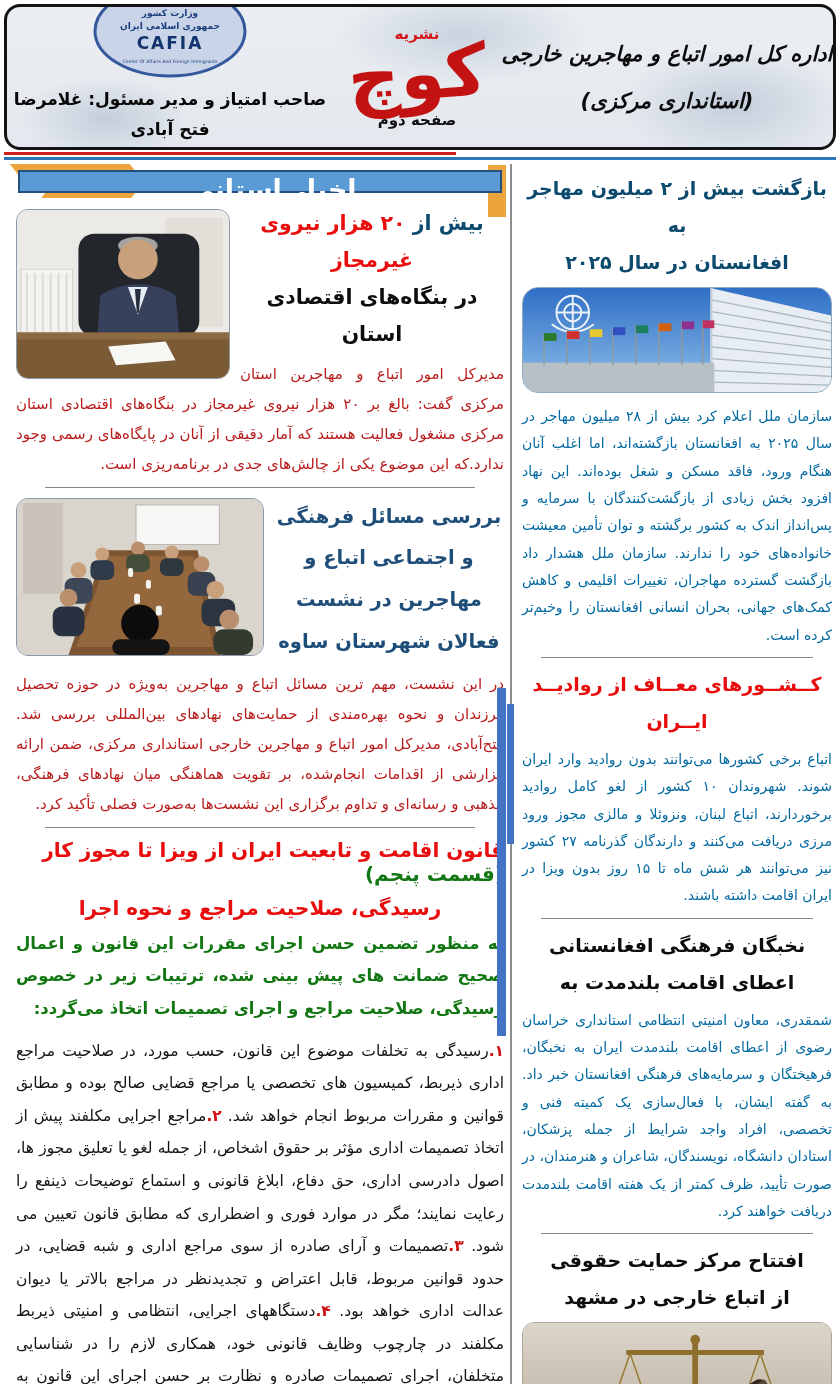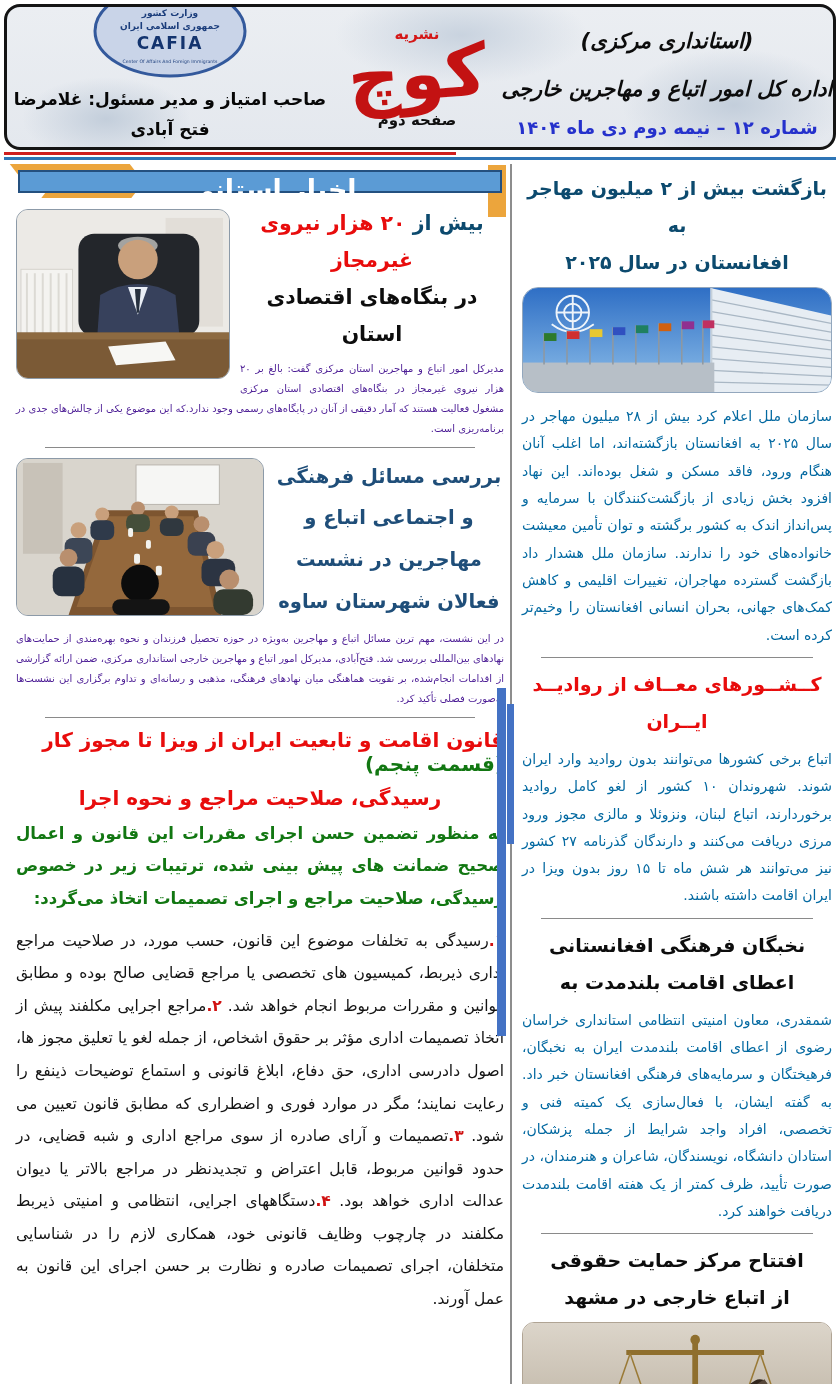--- a/index.html
+++ b/index.html
@@ -47,21 +47,21 @@
     color:#fff; font-weight:bold; font-size:27px; text-align:center;
     height:23px; line-height:36px; letter-spacing:1px;padding-left:24px;
   }
   
   .img-frame { border-radius:12px; overflow:hidden; border:1.5px solid #8c9aa8; background:#ddd; }
   .img-portrait { float:left; width:214px; height:170px; margin:4px 10px 4px 0; }
   .img-meeting  { float:left; width:248px; height:158px; margin:2px 10px 4px 0; }
   .img-frame svg { display:block; width:100%; height:100%; }
   .h-art1 { text-align:center; font-weight:bold; font-size:20.5px; line-height:1.8; margin:4px 0 6px; }
   .c-navy { color:#0c4a6e; } .c-red { color:#e80c0c; } .c-black { color:#0d0d0d; }
-  .body-l { font-size:10px; line-height:2.0; text-align:justify; color:#4c1d95; }
+  .body-l { font-size:15px; line-height:2.0; text-align:justify; color:#b91c1c; }
   .h-art2 { color:#1f4e79; font-weight:bold; font-size:19.5px; line-height:2.15; text-align:center; margin:2px 0 6px; }
   .clear { clear:both; }
   .law-h1 { text-align:right; font-weight:bold; font-size:20px; color:#e80c0c; margin:10px 0 2px; }
   .law-green { color:#127712; }
   .law-h2 { text-align:center; font-weight:bold; font-size:20px; color:#e80c0c; margin:10px 0 8px; }
   .law-intro { font-weight:bold; color:#127712; font-size:16.5px; line-height:1.95; text-align:justify; }
   .law-body { font-size:15.5px; line-height:2.1; text-align:justify; color:#141414; margin-top:10px; }
   .law-num { color:#d01111; font-weight:bold; }
   
   .h-r { text-align:center; font-weight:bold; font-size:19px; line-height:1.95; margin:2px 0 6px; }
@@ -71,23 +71,22 @@
   .img-un svg, .img-justice svg { display:block; width:100%; height:100%; }
   
   .vbar-a { position:absolute; left:497px; top:688px; width:9px; height:348px; background:#4472c4; z-index:5; }
   .vbar-b { position:absolute; left:507px; top:704px; width:7px; height:140px; background:#4472c4; z-index:5; }
 </style>
 </head>
 <body>
 
 <div class="header-box">
   <div class="hdr-agency">
+    <div class="agency-line">اداره کل امور اتباع و مهاجرین خارجی</div>
     <div class="agency-line">(استانداری مرکزی)</div>
-    <div class="agency-line">اداره کل امور اتباع و مهاجرین خارجی</div>
-    <div class="issue-line">شماره ۱۲ – نیمه دوم دی ماه ۱۴۰۴</div>
   </div>
   <div class="hdr-mast">
     <div class="mast-label">نشریه</div>
     <div class="mast-title">کوچ</div>
     <div class="mast-page">صفحه دوم</div>
   </div>
   <div class="hdr-brand">
     <svg width="158" height="96" viewBox="0 0 158 96">
       <ellipse cx="79" cy="48" rx="75" ry="45" fill="#c9d4e8" stroke="#33599c" stroke-width="3"></ellipse>
       <text x="79" y="20" font-size="7" font-weight="bold" fill="#1c3e7c" text-anchor="middle">مرکز امور اتباع و مهاجرین خارجی</text>

